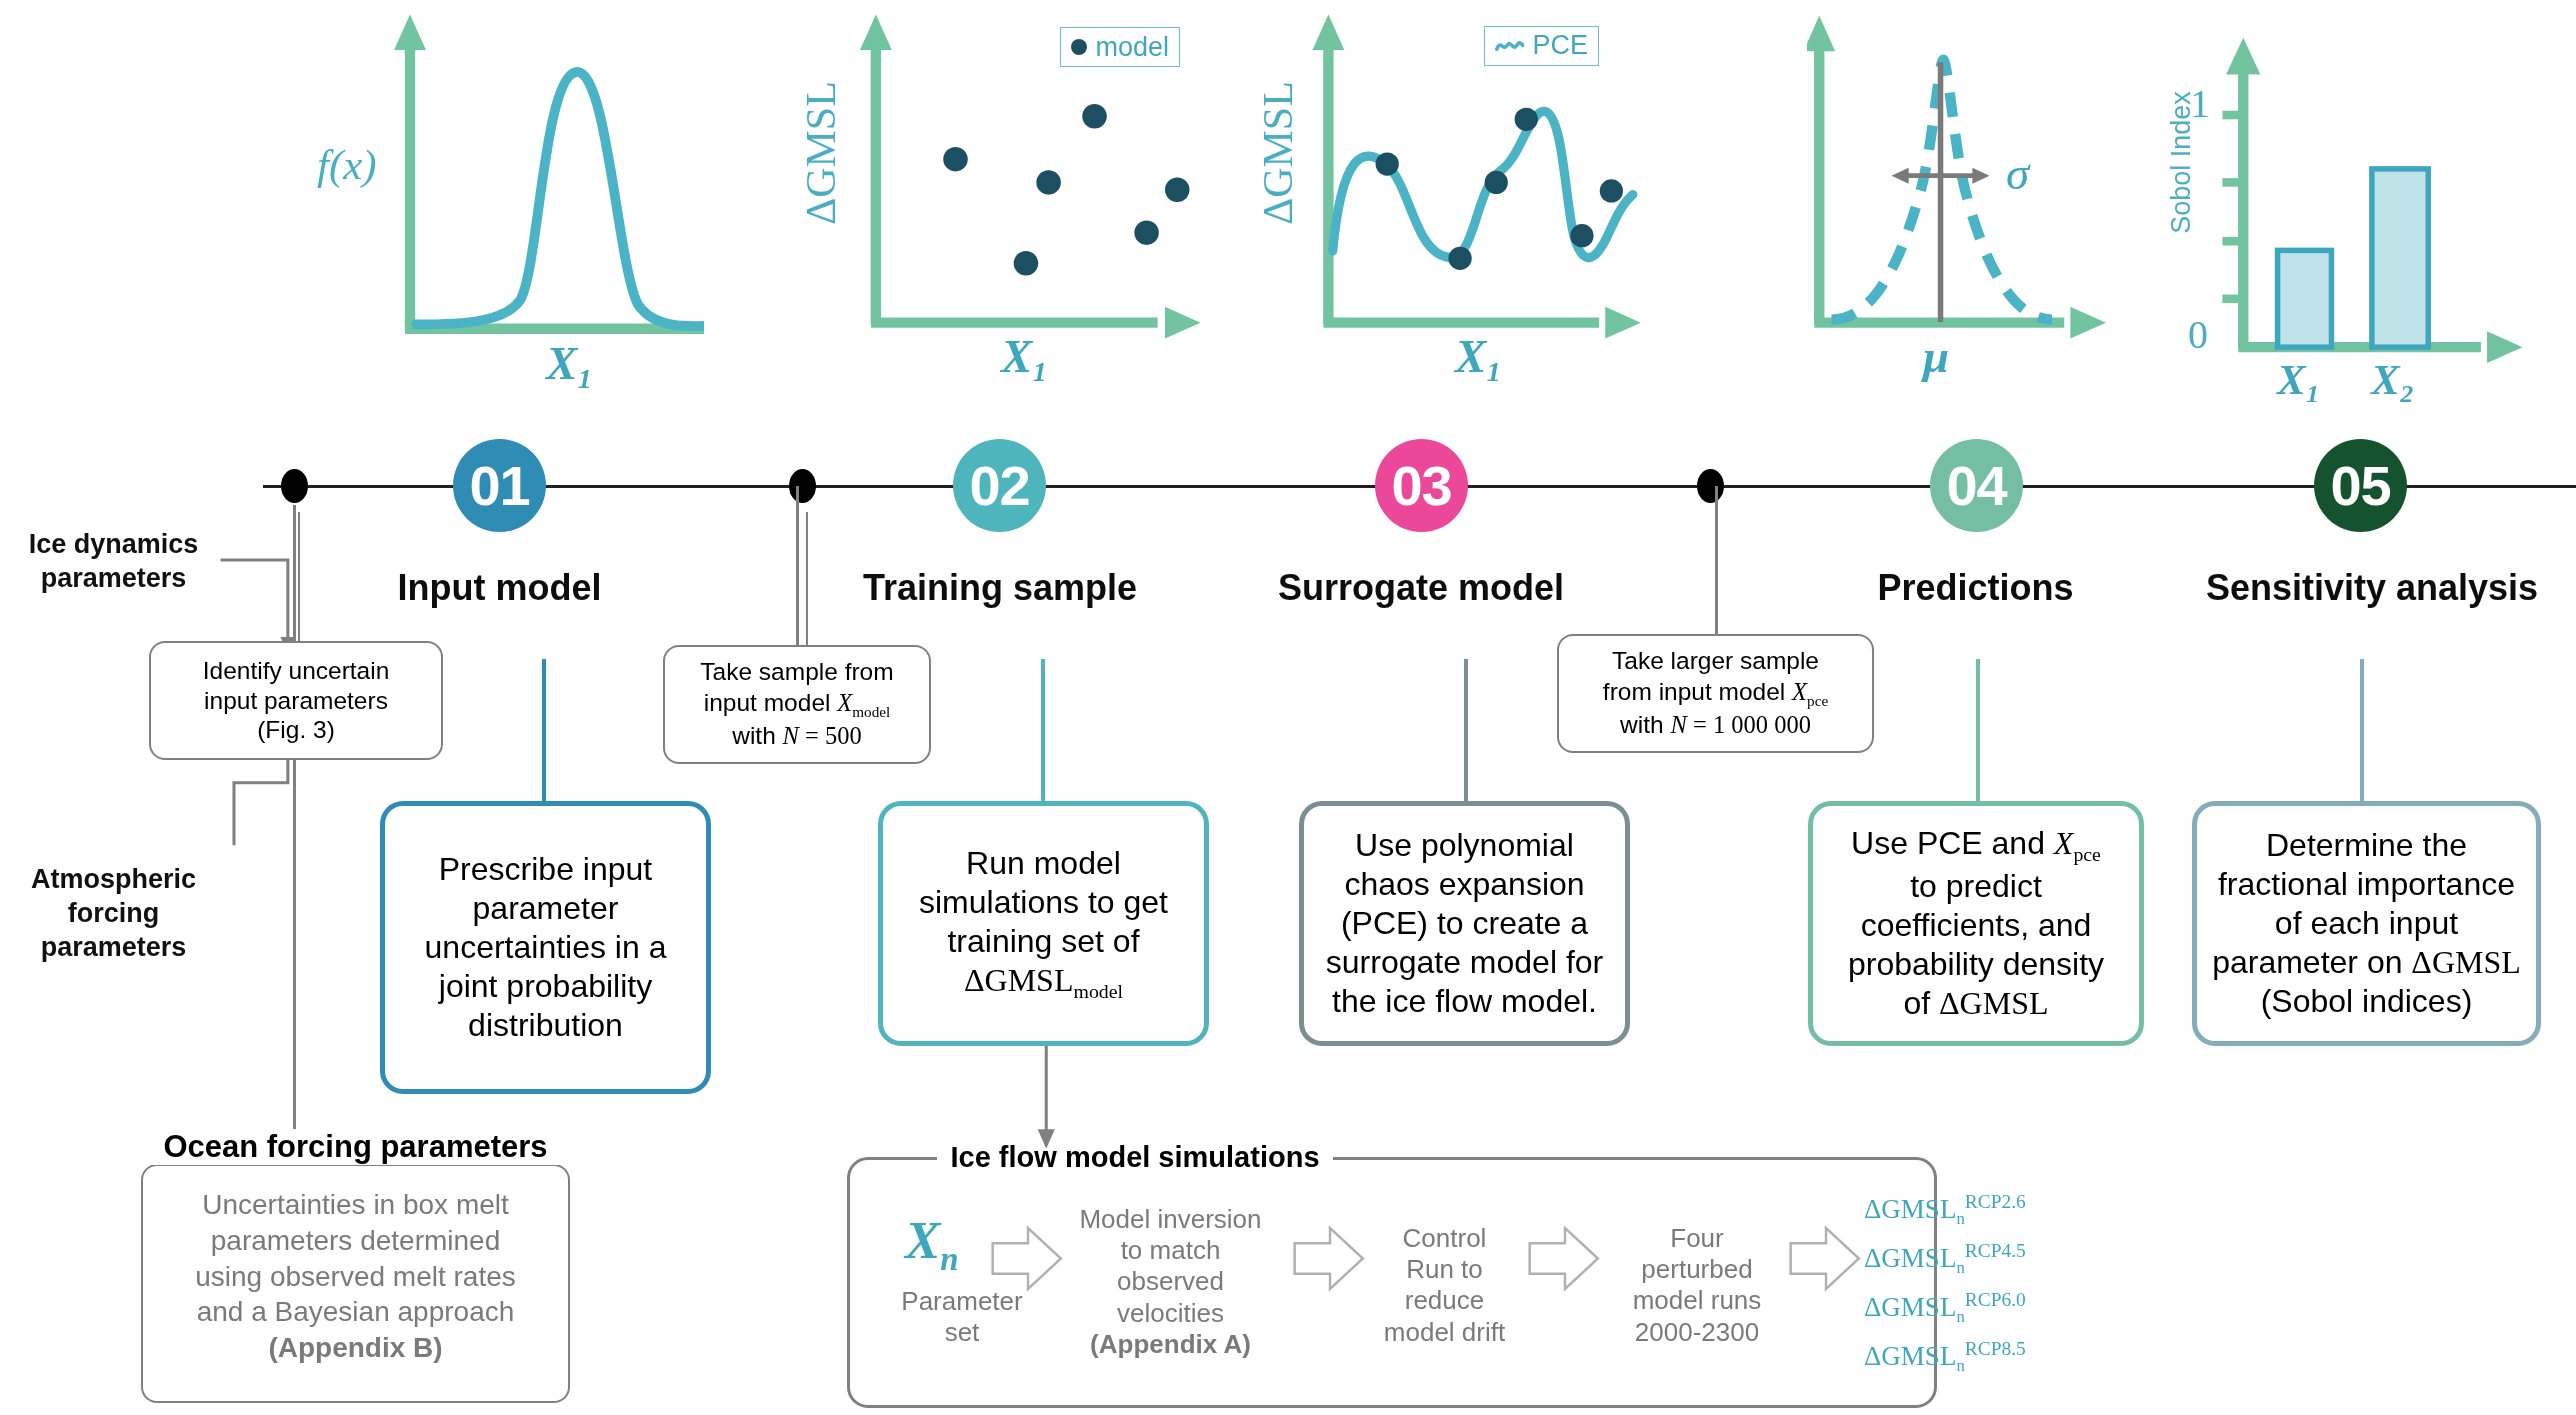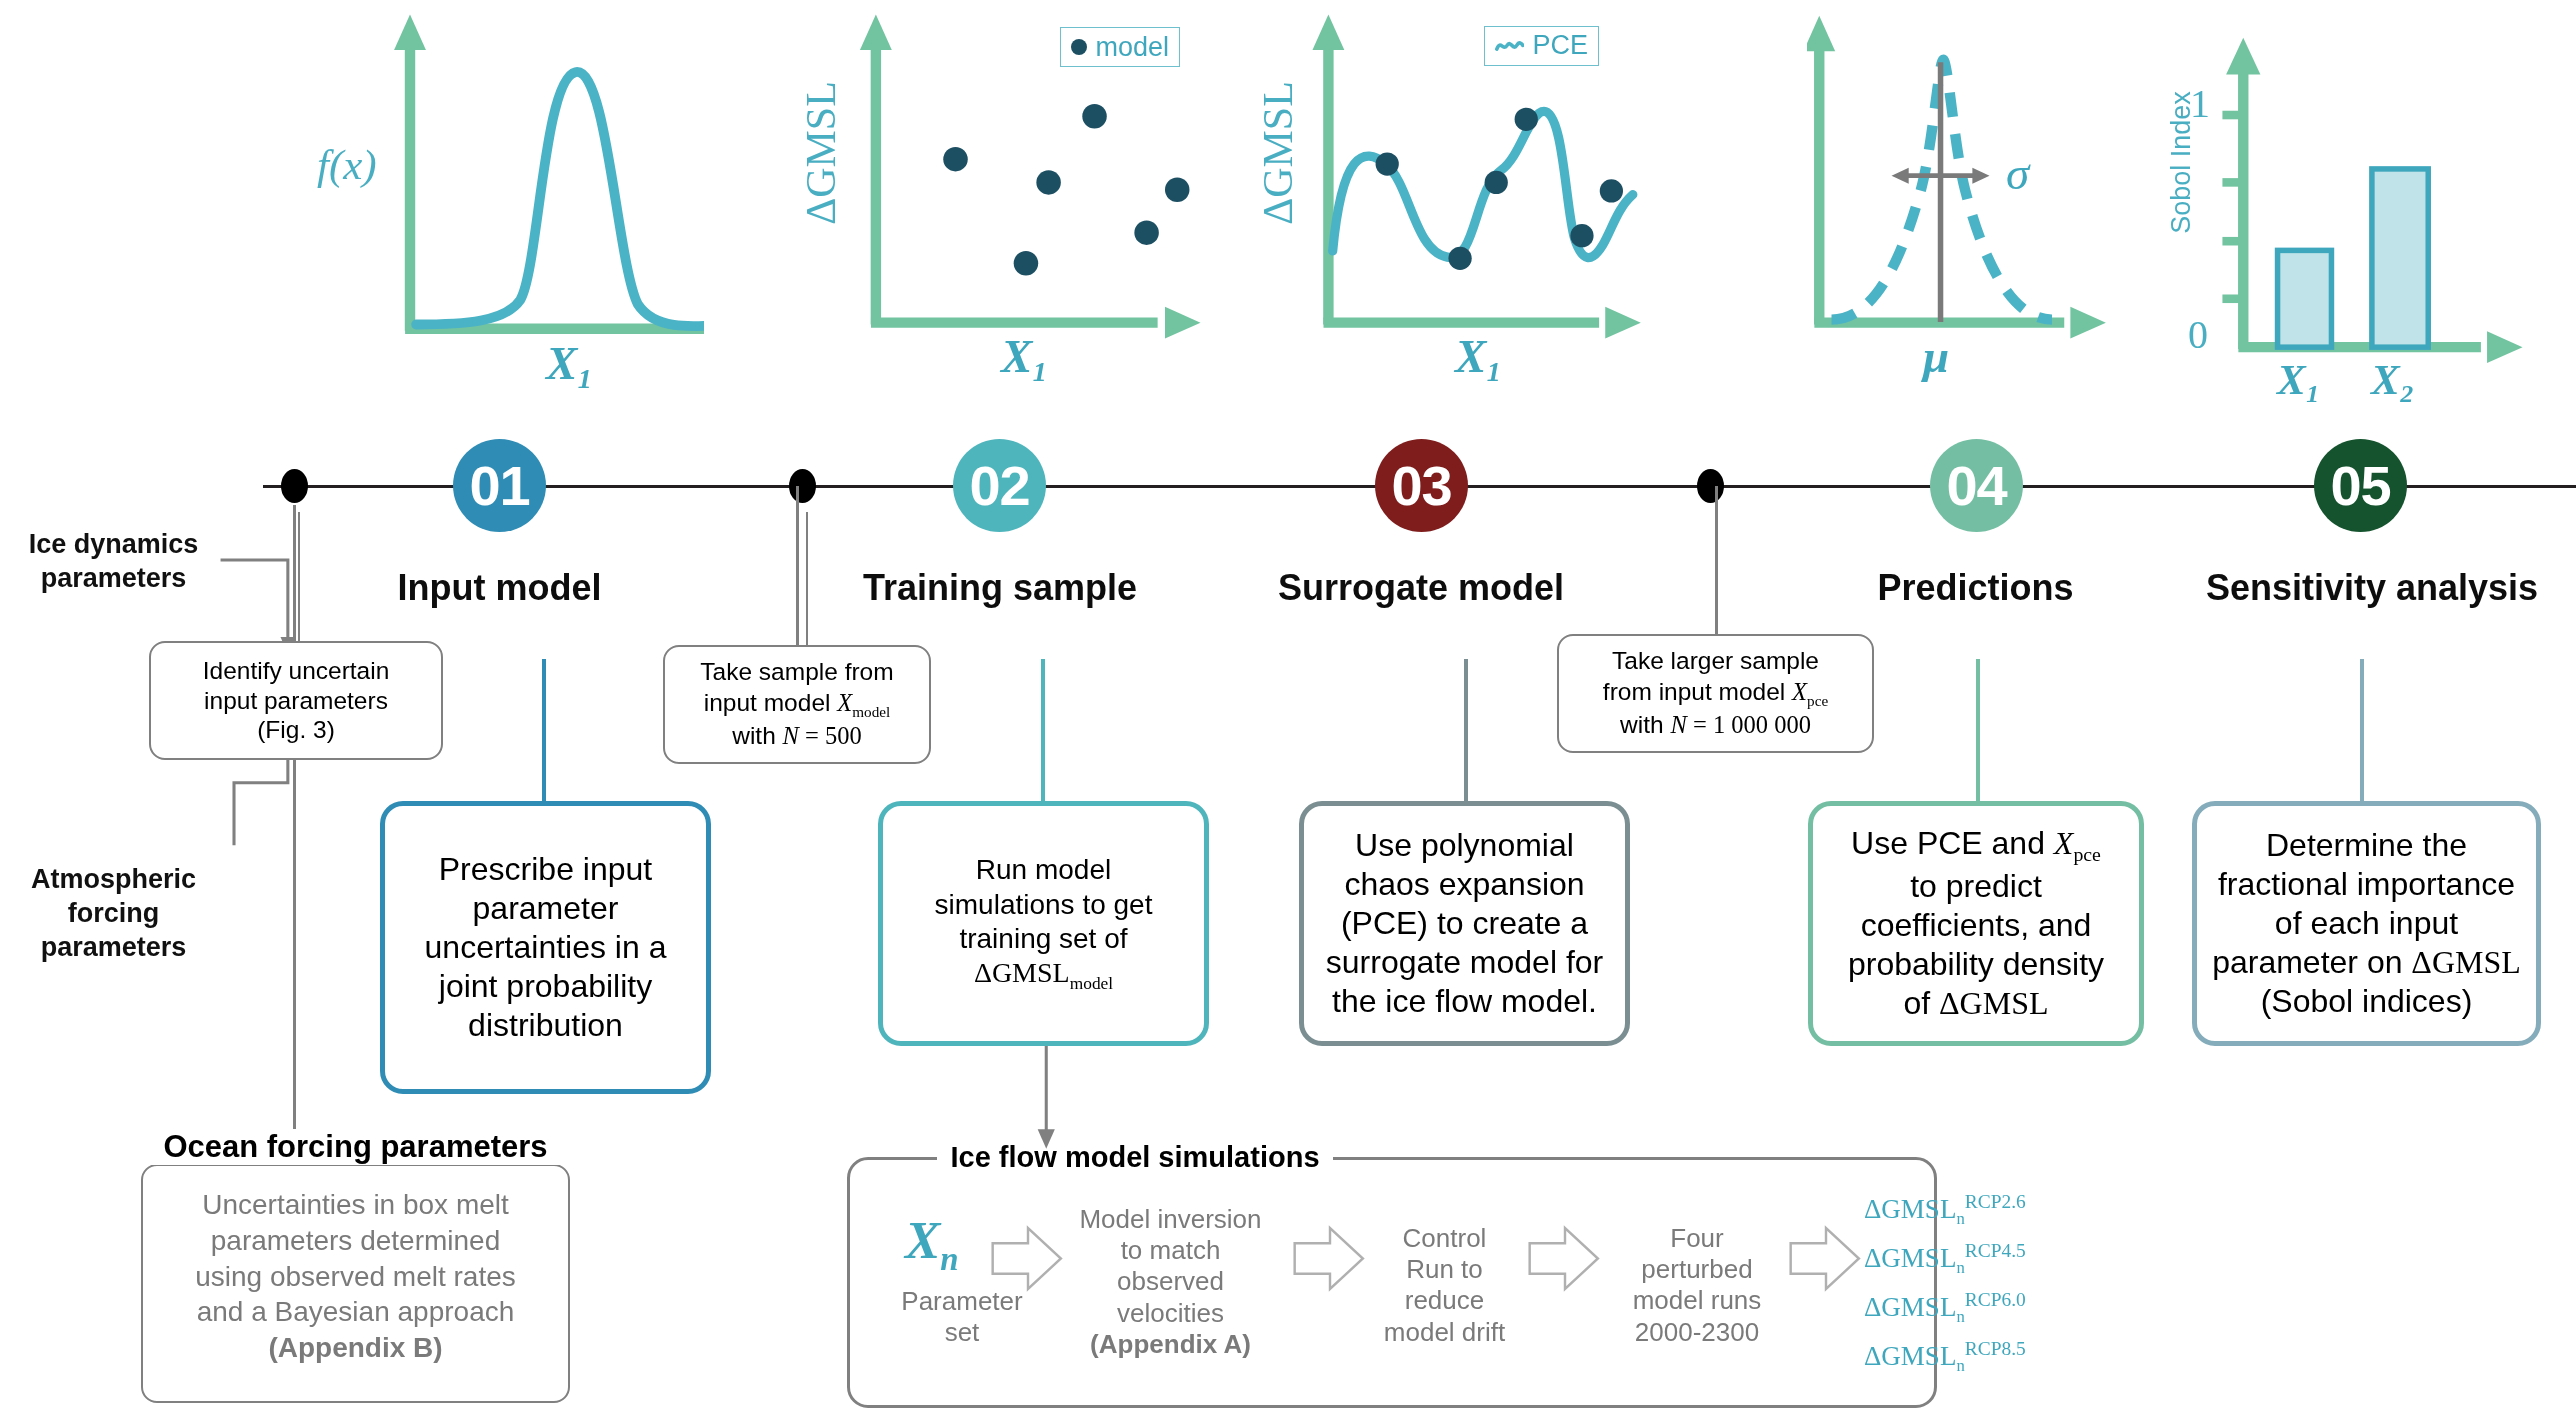--- a/index.html
+++ b/index.html
@@ -165,21 +165,21 @@
 <div class="tl-dot" style="left:281px;top:469px;"></div>
 <div class="tl-dot" style="left:789px;top:469px;"></div>
 <div class="tl-dot" style="left:1697px;top:469px;"></div>
 
 <div class="circle" style="left:453px;top:439px;background:#2e8cb5;">
   <span>01</span>
   </div>
 <div class="circle" style="left:953px;top:439px;background:#4fb5bd;">
   <span>02</span>
   </div>
-<div class="circle" style="left:1375px;top:439px;background:#7f1d1d;">
+<div class="circle" style="left:1375px;top:439px;background:#ec4899;">
   <span>03</span>
   </div>
 <div class="circle" style="left:1930px;top:439px;background:#74bfa3;">
   <span>04</span>
   </div>
 <div class="circle" style="left:2314px;top:439px;background:#14532d;">
   <span>05</span>
   </div>
 
 <div class="step-title" style="left:377px;top:567px;width:245px;">Input model</div>
@@ -234,21 +234,21 @@
 
 <div class="abs stem" style="left:542px;top:659px;height:147px;background:#2e8cb5;"></div>
 <div class="rbox" style="left:380px;top:801px;width:331px;height:293px;border:5.5px solid #2e8cb5;">
   <div class="txt" style="font-size:32px;">
     Prescribe input<br>parameter<br>uncertainties in a<br>joint probability<br>distribution
   </div>
 </div>
 
 <div class="abs stem" style="left:1041px;top:659px;height:147px;background:#4fb5bd;"></div>
 <div class="rbox" style="left:878px;top:801px;width:331px;height:245px;border:5.5px solid #4fb5bd;">
-  <div class="txt" style="font-size:28px;">
+  <div class="txt" style="font-size:32px;">
     Run model<br>simulations to get<br>training set of<br>
     <span class="mathser">ΔGMSL<sub class="sm">model</sub></span>
   </div>
 </div>
 
 <div class="abs stem" style="left:1464px;top:659px;height:147px;background:#7b8f92;"></div>
 <div class="rbox" style="left:1299px;top:801px;width:331px;height:245px;border:5.5px solid #7b8f92;">
   <div class="txt" style="font-size:32px;">
     Use polynomial<br>chaos expansion<br>(PCE) to create a<br>surrogate model for<br>the ice flow model.
   </div>

